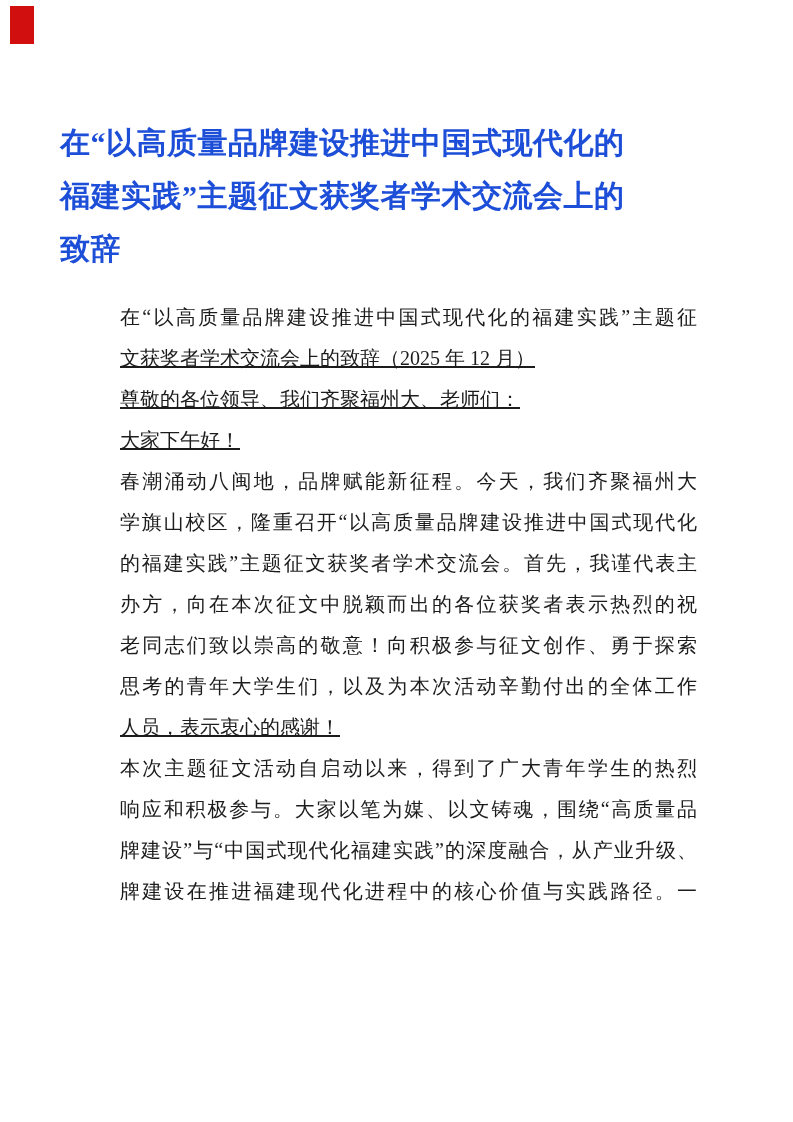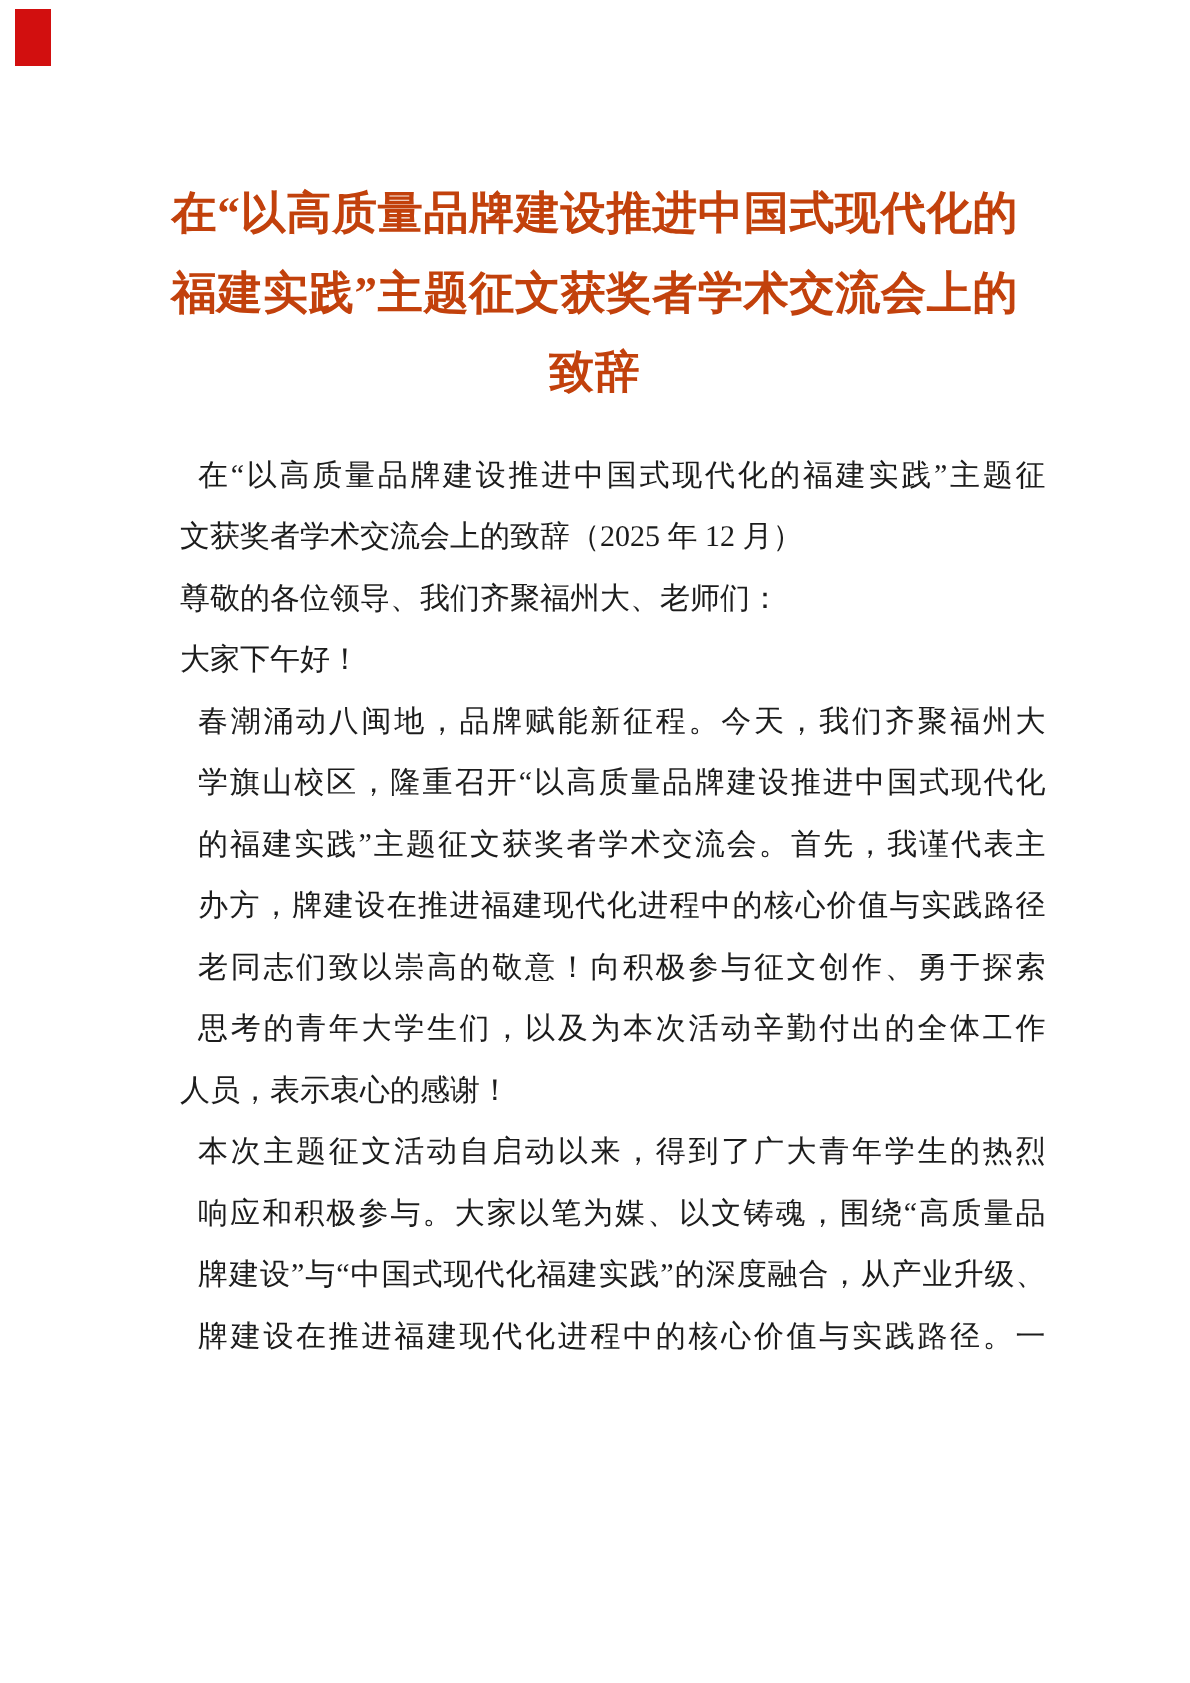--- a/index.html
+++ b/index.html
@@ -24,22 +24,22 @@
   }
   .title {
     position: absolute;
     left: 60px;
     top: 116px;
     width: 673px;
     margin: 0;
     font-size: 30px;
     font-weight: 700;
     line-height: 53px;
-    color: #c2410c;
-    text-align: center;
+    color: #1d4ed8;
+    text-align: left;
     letter-spacing: 0.5px;
   }
   .doc-body {
     position: absolute;
     left: 120px;
     top: 297px;
     width: 577px;
     font-size: 20px;
     line-height: 41px;
     color: #1c1c1c;
@@ -48,26 +48,26 @@
   .line {
     height: 41px;
     white-space: nowrap;
     text-align: justify;
   }
   
   .line.jl {
     white-space: normal;
     text-align: justify;
     text-align-last: justify;
-    margin-left: 12px;
   }
   
   .line.end {
     text-align: center;
     text-align-last: left;
+    text-decoration: underline;
   }
 </style>
 </head>
 <body>
 
 <div class="page">
 
   <div class="corner-mark" style="background: rgb(210, 15, 15);"></div>
 
   <h1 class="title">
@@ -77,21 +77,21 @@
   </h1>
 
   <div class="doc-body">
     <div class="line jl">在“以高质量品牌建设推进中国式现代化的福建实践”主题征</div>
     <div class="line end">文获奖者学术交流会上的致辞（2025 年 12 月）</div>
     <div class="line end">尊敬的各位领导、我们齐聚福州大、老师们：</div>
     <div class="line end">大家下午好！</div>
     <div class="line jl">春潮涌动八闽地，品牌赋能新征程。今天，我们齐聚福州大</div>
     <div class="line jl">学旗山校区，隆重召开“以高质量品牌建设推进中国式现代化</div>
     <div class="line jl">的福建实践”主题征文获奖者学术交流会。首先，我谨代表主</div>
-    <div class="line jl">办方，牌建设在推进福建现代化进程中的核心价值与实践路径</div>
+    <div class="line jl">办方，向在本次征文中脱颖而出的各位获奖者表示热烈的祝</div>
     <div class="line jl">老同志们致以崇高的敬意！向积极参与征文创作、勇于探索</div>
     <div class="line jl">思考的青年大学生们，以及为本次活动辛勤付出的全体工作</div>
     <div class="line end">人员，表示衷心的感谢！</div>
     <div class="line jl">本次主题征文活动自启动以来，得到了广大青年学生的热烈</div>
     <div class="line jl">响应和积极参与。大家以笔为媒、以文铸魂，围绕“高质量品</div>
     <div class="line jl">牌建设”与“中国式现代化福建实践”的深度融合，从产业升级、</div>
     <div class="line jl">牌建设在推进福建现代化进程中的核心价值与实践路径。一</div>
   </div>
 
 </div>

